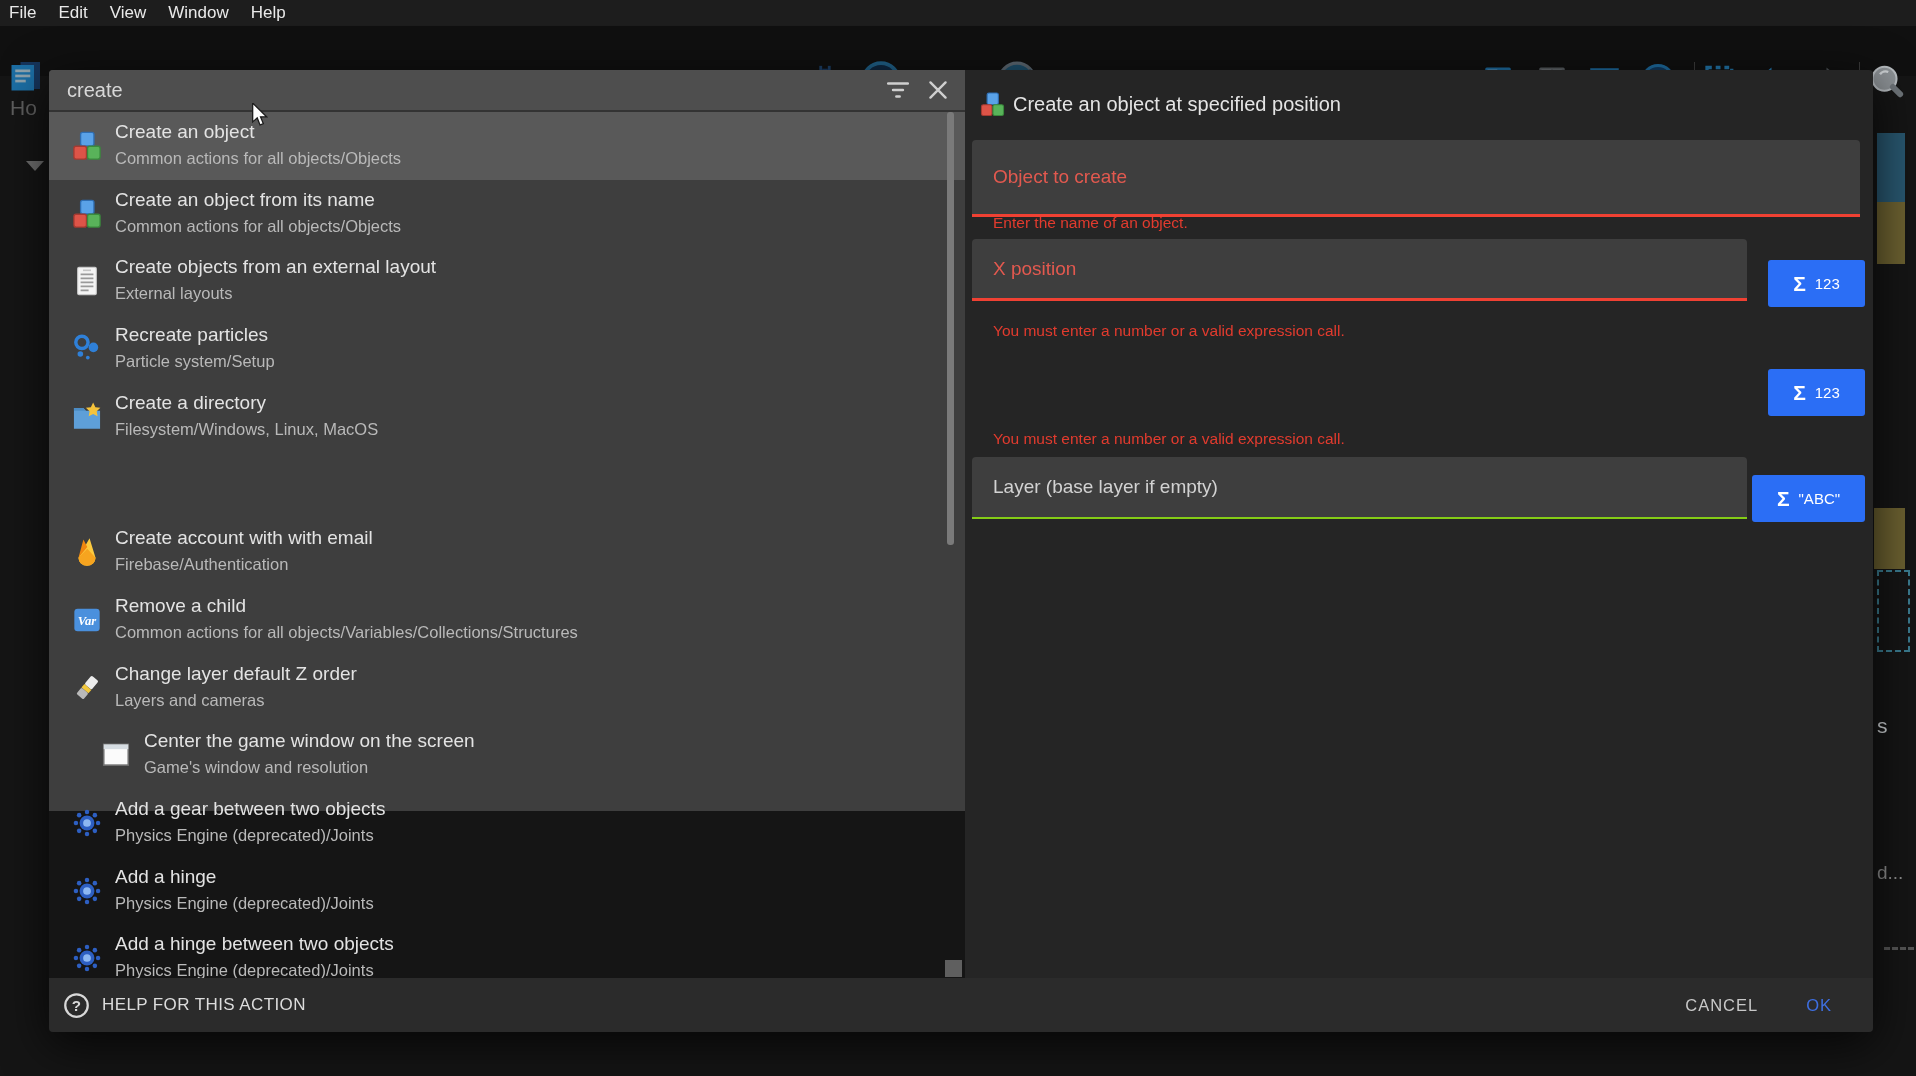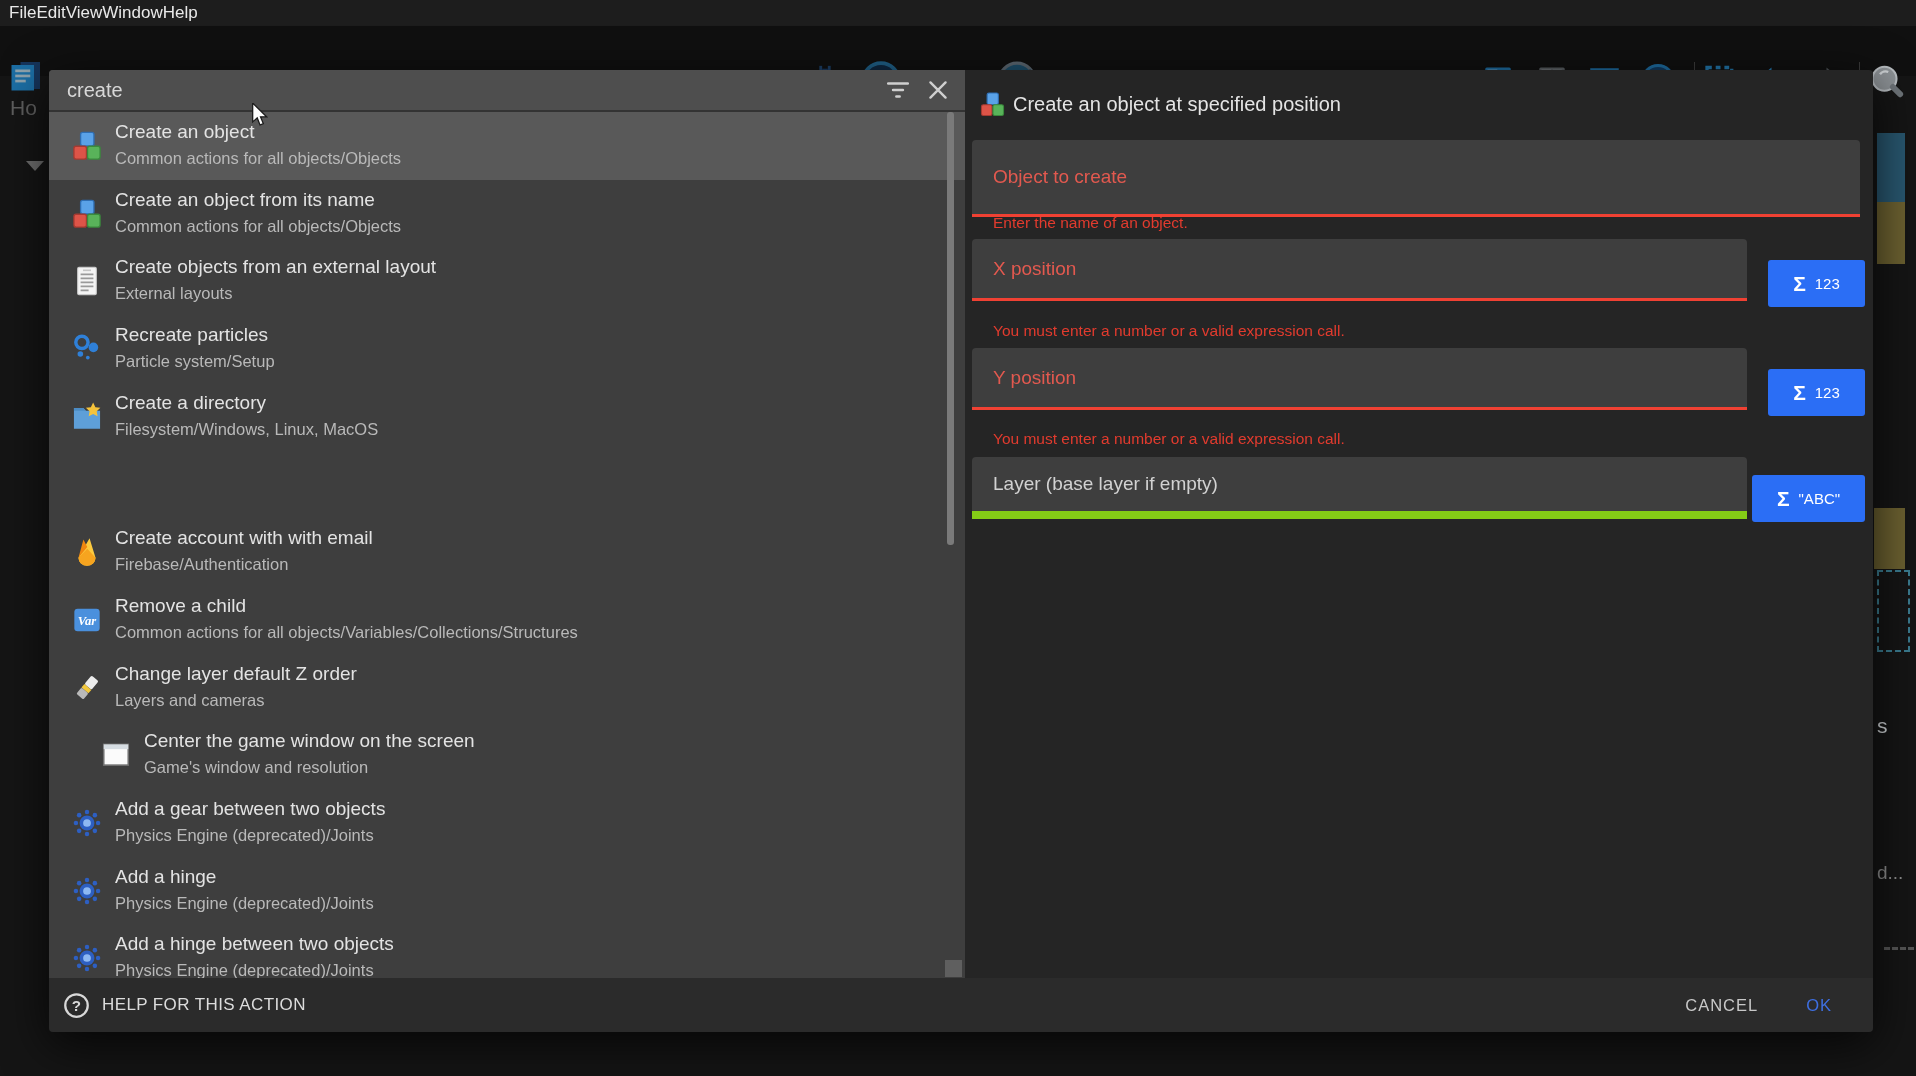--- a/index.html
+++ b/index.html
@@ -1,36 +1,36 @@
 <!DOCTYPE html>
 <html><head>
 <meta charset="utf-8">
 <style>
   html,body{margin:0;padding:0;background:#000;}
   .screen{position:relative;width:1916px;height:1076px;background:#151515;overflow:hidden;
           font-family:"Liberation Sans",sans-serif;-webkit-font-smoothing:antialiased;}
   
   .menubar{position:absolute;left:0;top:0;width:1916px;height:26px;background:#1d1d1d;
-           display:flex;align-items:center;padding-left:9px;box-sizing:border-box;}
+           display:flex;align-items:center;gap:22px;padding-left:9px;box-sizing:border-box;}
   .menubar span{color:#e9e9e9;font-size:17px;cursor:default;}
   
   .toolbar{position:absolute;left:0;top:26px;width:1916px;height:50px;background:#101010;}
   .tbicon{position:absolute;width:36px;height:36px;top:37px;}
   .tbicon svg{width:100%;height:100%;display:block;}
   .tblabel{position:absolute;top:44px;font-size:16px;letter-spacing:.6px;color:#6d7b86;}
   .tbdivider{position:absolute;top:36px;width:1px;height:36px;background:#3a3a3a;}
   
   .bg-tab{position:absolute;left:10px;top:96px;color:#5f5f5f;font-size:21px;}
   .bg-chevron{position:absolute;left:26px;top:161px;width:0;height:0;
               border-left:9px solid transparent;border-right:9px solid transparent;border-top:10px solid #6e6e6e;}
   .frag{position:absolute;}
   
   .dialog{position:absolute;left:49px;top:70px;width:1824px;height:962px;border-radius:4px;
           overflow:hidden;box-shadow:0 12px 48px rgba(0,0,0,.75);}
-  .left-panel{position:absolute;left:0;top:0;width:916px;height:908px;background:#3e3e3e;}
+  .left-panel{position:absolute;left:0;top:0;width:916px;height:741px;background:#3e3e3e;}
   .searchbar{position:absolute;left:0;top:0;width:916px;height:42px;background:#4e4e4e;
              border-bottom:2px solid #333;box-sizing:border-box;display:flex;align-items:center;}
   .search-value{color:#d8d8d8;font-size:20px;margin-left:18px;flex:1;}
   .sb-icon{width:26px;height:26px;margin-right:14px;}
   .sb-icon svg{width:100%;height:100%;}
   .list{position:absolute;left:0;top:42px;width:916px;height:866px;overflow:hidden;}
   .row{position:absolute;left:0;width:916px;height:67.7px;}
   .row.hl{background:#595959;}
   .row-icon{position:absolute;left:12px;top:16px;width:52px;height:36px;display:flex;align-items:center;justify-content:center;}
   .row-icon svg{width:32px;height:32px;}
@@ -39,21 +39,21 @@
   .list-scrollbar{position:absolute;left:898px;top:42px;width:7px;height:433px;background:#7a7a7a;border-radius:3px;}
   .scroll-corner{position:absolute;left:896px;top:890px;width:17px;height:17px;background:#5f5f5f;}
   
   .right-panel{position:absolute;left:916px;top:0;width:908px;height:908px;background:#252525;}
   .rp-head-icon{position:absolute;left:14px;top:21px;width:27px;height:27px;}
   .rp-head-icon svg{width:100%;height:100%;}
   .rp-title{position:absolute;left:48px;top:23px;font-size:20px;color:#e4e4e4;}
   .field{position:absolute;left:7px;background:#3e3e3e;border-radius:4px 4px 0 0;
          display:flex;align-items:center;box-sizing:border-box;padding-left:21px;}
   .field.err{border-bottom:3px solid #f04133;}
-  .field.ok-underline{border-bottom:8px solid #84cc16;}
+  .field.ok-underline{border-bottom:2px solid #84cc16;}
   .field .ph{font-size:19px;}
   .ph.red{color:#e2594f;} .ph.gray{color:#d2d2d2;}
   .helper{position:absolute;left:28px;font-size:15.5px;color:#e23b2e;}
   .expr-btn{position:absolute;background:#2b6ef5;border-radius:3px;display:flex;align-items:center;
             justify-content:center;gap:9px;color:#fff;cursor:pointer;}
   .expr-btn .sigma{font-size:21px;font-weight:bold;}
   .expr-btn .btn-label{font-size:15px;}
   
   .footer{position:absolute;left:0;top:908px;width:1824px;height:54px;background:#2b2b2b;
           display:flex;align-items:center;}
@@ -387,23 +387,20 @@
 
       <div class="field err" style="top:169px;width:775px;height:62px">
         <span class="ph red">X position</span>
       </div>
       <div class="expr-btn" style="left:803px;top:190px;width:97px;height:47px">
         <span class="sigma">Σ</span>
         <span class="btn-label">123</span>
       </div>
       <div class="helper" style="top:252px">You must enter a number or a valid expression call.</div>
 
-      <div class="field err" style="top:278px;width:775px;height:62px">
-        <span class="ph red">Y position</span>
-      </div>
       <div class="expr-btn" style="left:803px;top:299px;width:97px;height:47px">
         <span class="sigma">Σ</span>
         <span class="btn-label">123</span>
       </div>
       <div class="helper" style="top:360px">You must enter a number or a valid expression call.</div>
 
       <div class="field ok-underline" style="top:387px;width:775px;height:62px">
         <span class="ph gray">Layer (base layer if empty)</span>
       </div>
       <div class="expr-btn" style="left:787px;top:405px;width:113px;height:47px">

